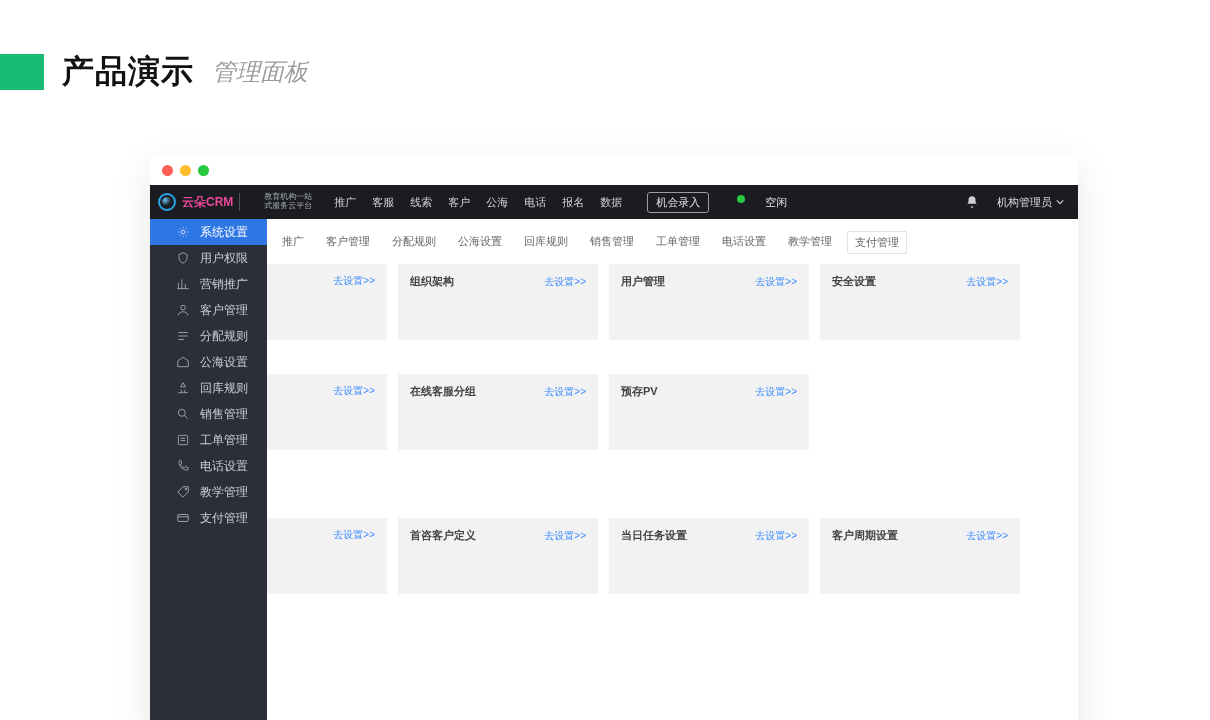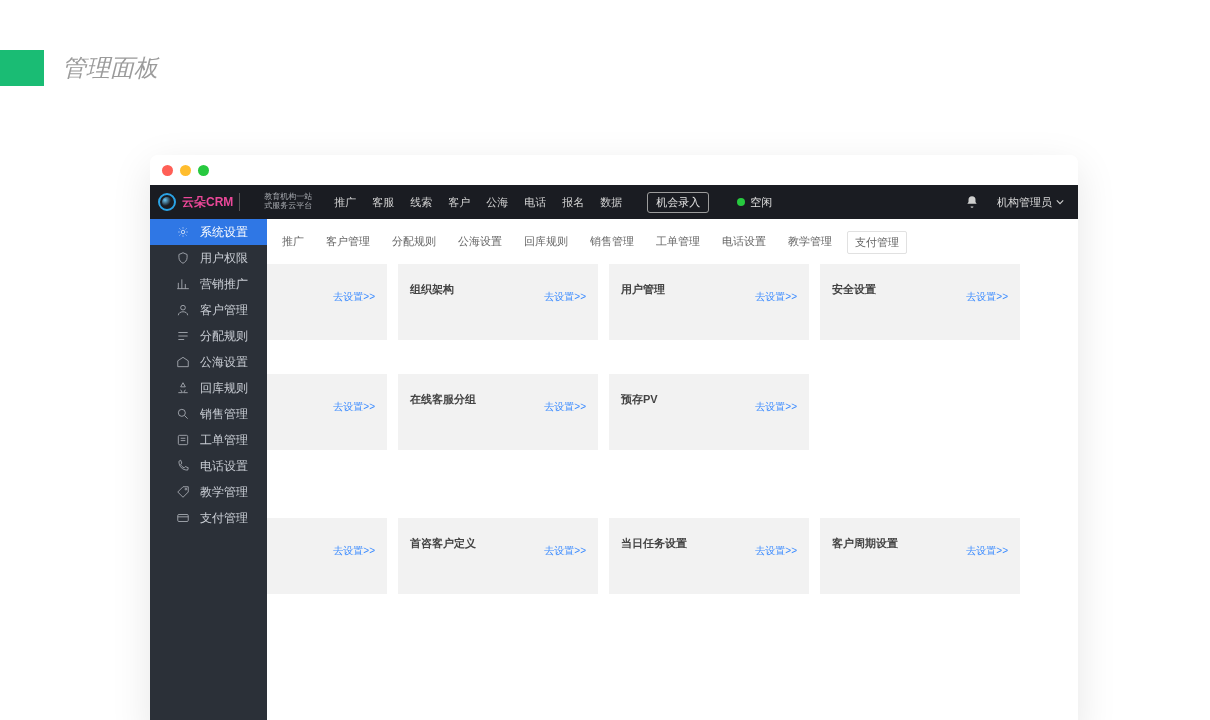--- a/index.html
+++ b/index.html
@@ -105,22 +105,21 @@
     border: 1px solid #9c9c9c;
     border-radius: 3px;
     padding: 2px 8px;
     font-size: 11px;
     color: #e2e2e2;
     cursor: pointer;
   }
   .status {
     margin-left: 28px;
     display: flex;
-    align-items: center;
-    gap: 5px;
+    gap: 20px;
     color: #e2e2e2;
   }
   .status-dot {
     width: 8px; height: 8px; border-radius: 50%;
     background: #27c93f;
   }
   .topbar-spacer { flex: 1; }
   .bell-icon {
     width: 14px; height: 14px;
     margin-right: 18px;
@@ -211,35 +210,35 @@
     justify-content: space-between;
     align-items: center;
     margin-bottom: 10px;
   }
   .card-title { font-size: 11px; color: #444; font-weight: 700; }
   .go-setting {
     color: #3b8bff;
     font-size: 10px;
     cursor: pointer;
     white-space: nowrap;
-    margin-top: 16px;
   }
   .card-body {
     font-size: 10px;
     color: #777;
     display: flex;
     flex-wrap: wrap;
     gap: 10px 18px;
   }
 </style>
 </head>
 <body>
 
 <div class="page-head">
   <div class="green-block"></div>
+  <div class="page-title">产品演示</div>
   <div class="page-subtitle">管理面板</div>
 </div>
 
 <div class="window">
   <div class="titlebar">
     <div class="dot r"></div>
     <div class="dot y"></div>
     <div class="dot g"></div>
   </div>
 

